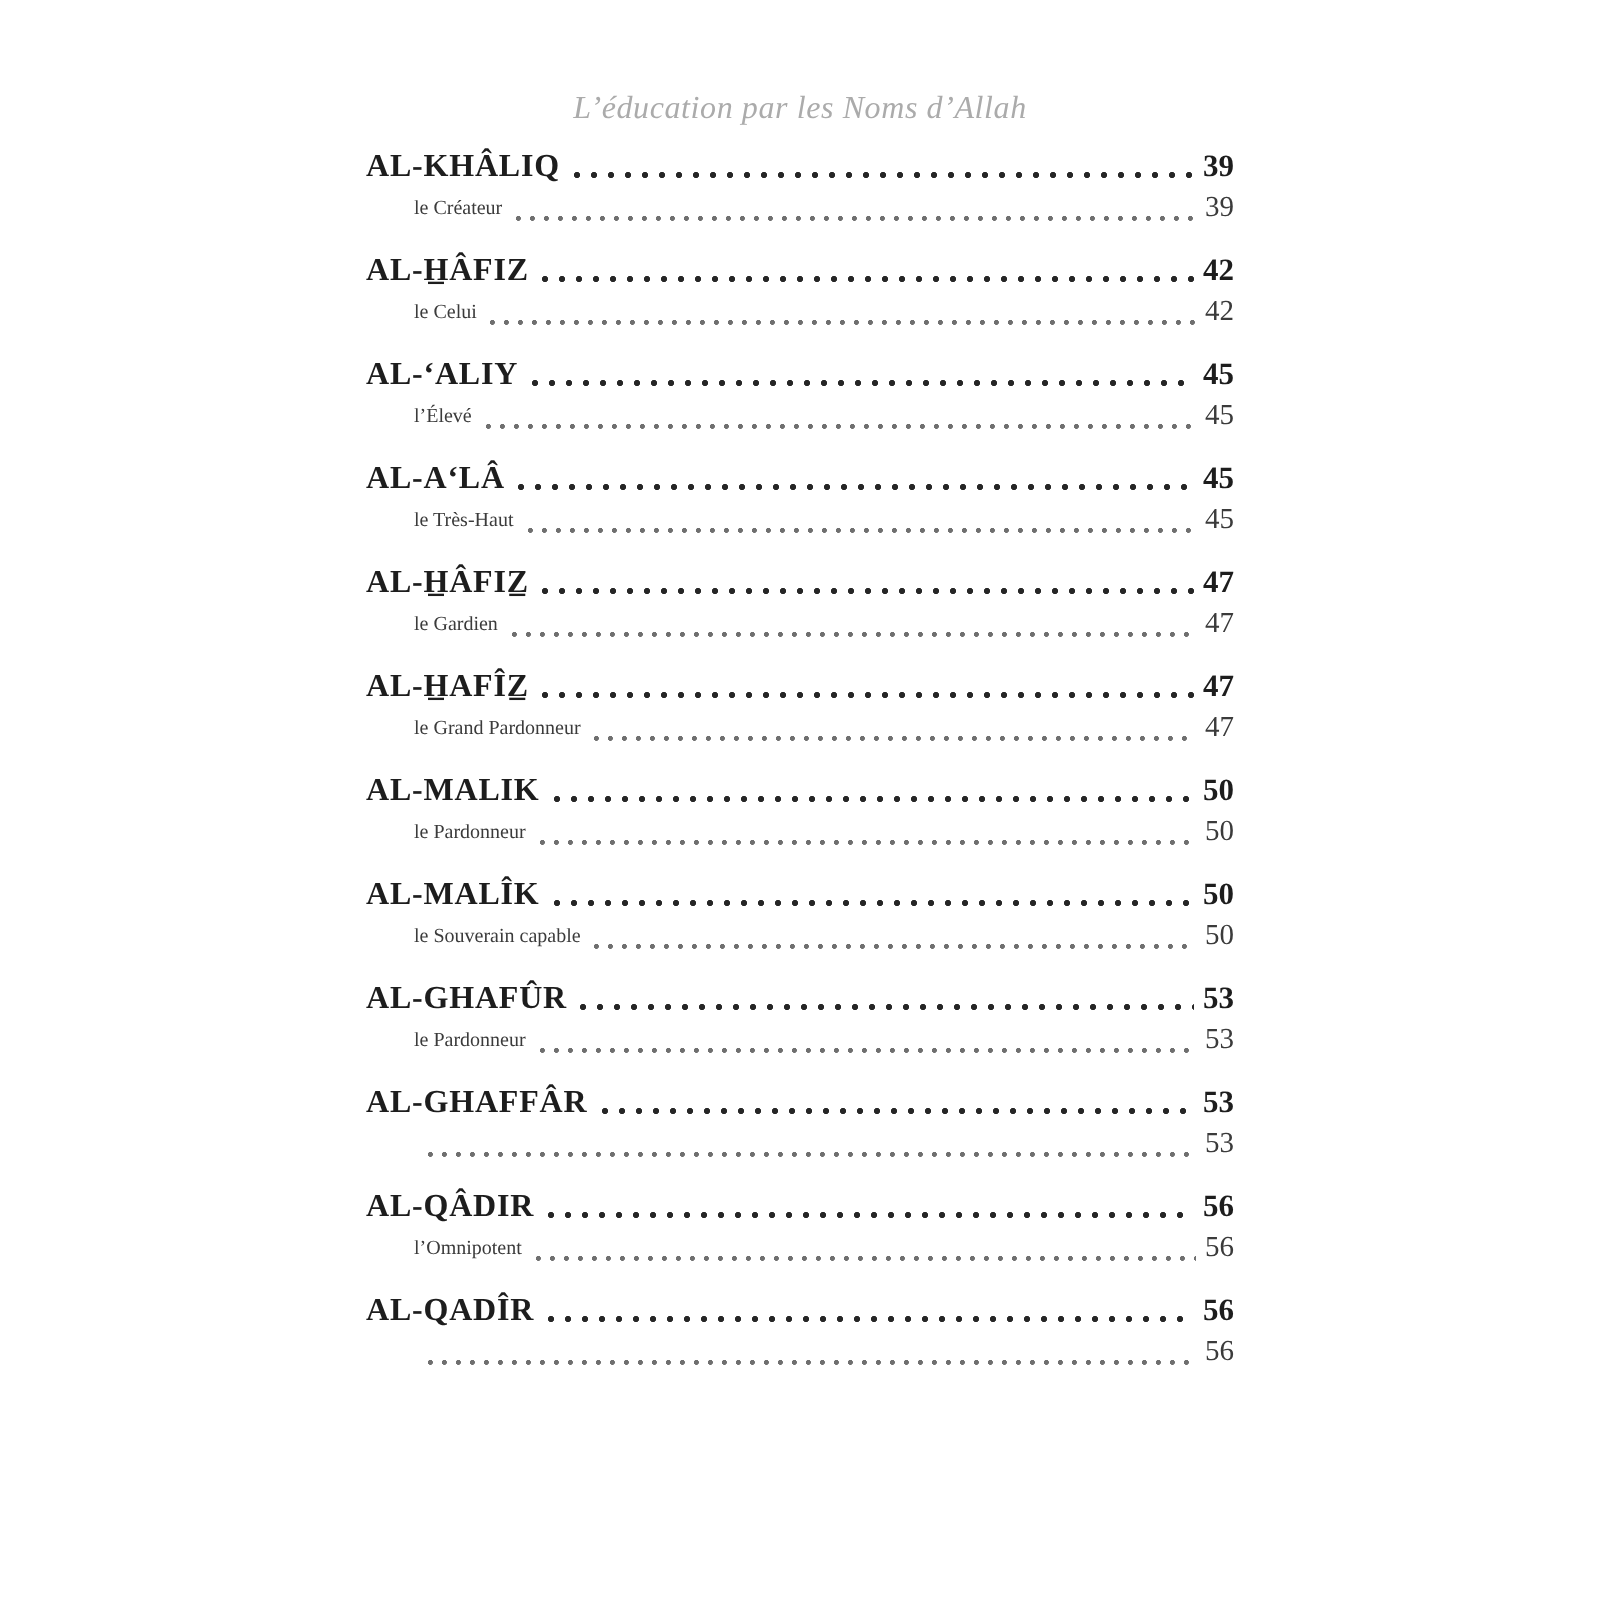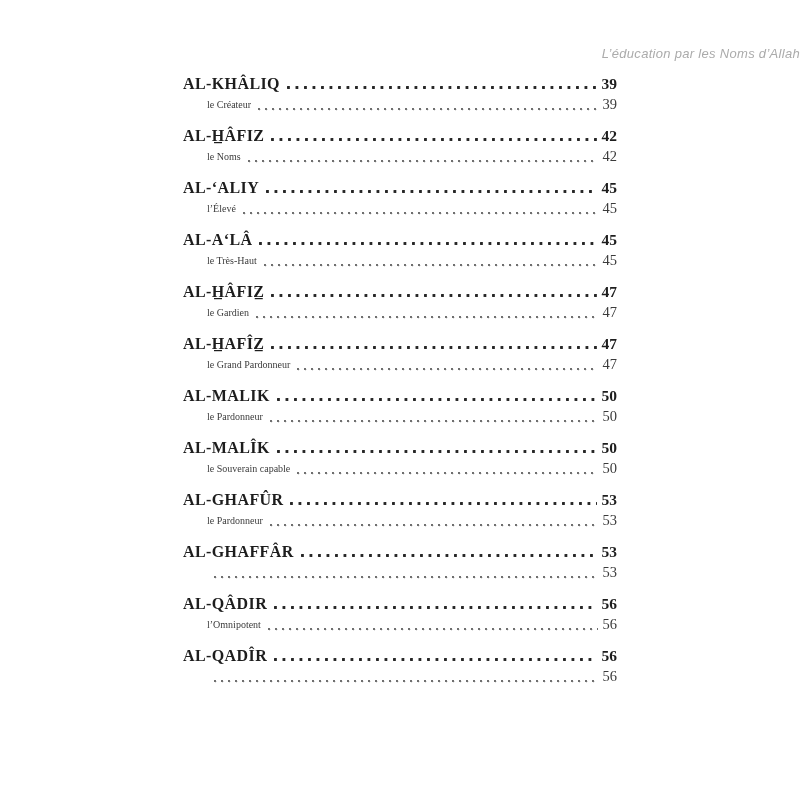--- a/index.html
+++ b/index.html
@@ -7,24 +7,24 @@
     position: relative;
     width: 800px;
     height: 800px;
     background: #ffffff;
     overflow: hidden;
     font-family: "Liberation Serif", "DejaVu Serif", serif;
   }
   .running-title {
     position: absolute;
     top: 46px; left: 0; right: 0;
-    text-align: right;
-    font-family: Liberation Sans, sans-serif;
+    text-align: center;
+    font-family: Liberation Serif, serif;
     font-style: italic;
-    font-size: 13px;
+    font-size: 16px;
     color: #ababab;
     letter-spacing: 0.3px;
   }
   .toc {
     position: absolute;
     top: 73px;
     left: 183px;
     width: 434px;
   }
   .entry { margin-bottom: 10px; }
@@ -102,21 +102,21 @@
       </div>
     </div>
 
     <div class="entry">
       <div class="row main">
         <span class="name">AL-H̲ÂFIZ</span>
         <span class="leader main-leader"></span>
         <span class="pg">42</span>
       </div>
       <div class="row sub">
-        <span class="subname">le Noms</span>
+        <span class="subname">le Celui</span>
         <span class="leader sub-leader"></span>
         <span class="pg">42</span>
       </div>
     </div>
 
     <div class="entry">
       <div class="row main">
         <span class="name">AL-‘ALIY</span>
         <span class="leader main-leader"></span>
         <span class="pg">45</span>

